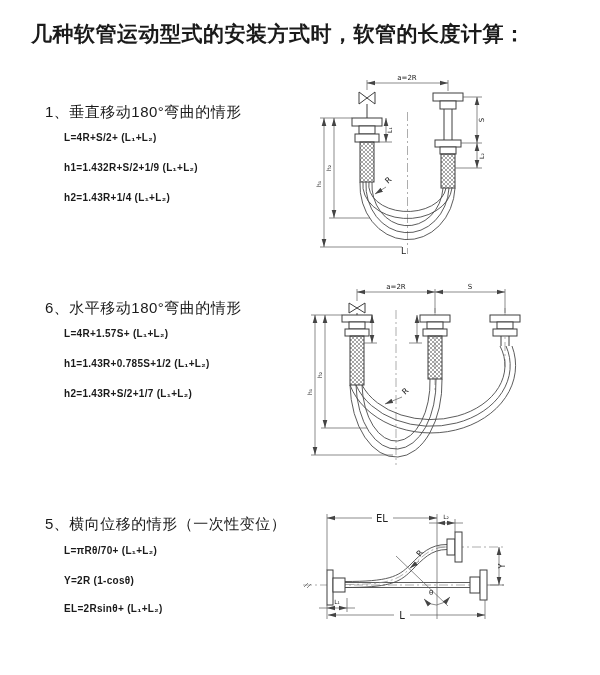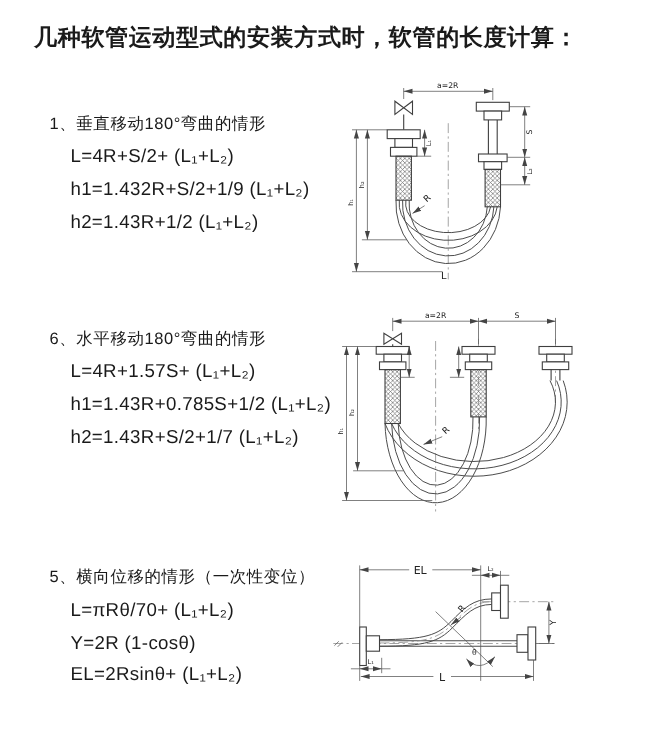--- a/index.html
+++ b/index.html
@@ -3,21 +3,21 @@
 <meta charset="utf-8">
 <style>
   html,body{margin:0;padding:0;}
   body{
     width:600px;height:675px;background:#ffffff;position:relative;overflow:hidden;
     font-family:"Liberation Sans","DejaVu Sans",sans-serif;color:#1a1a1a;
   }
   .abs{position:absolute;white-space:nowrap;}
   .title{font-size:21px;font-weight:700;letter-spacing:.5px;}
   .h{font-size:15px;font-weight:400;letter-spacing:.5px;}
-  .f{font-size:17px;font-weight:400;letter-spacing:.3px;}
+  .f{font-size:10px;font-weight:700;letter-spacing:.3px;}
   svg{position:absolute;overflow:visible;}
   .ln{stroke:#3f3f3f;stroke-width:1;fill:none;}
   .fit{stroke:#3f3f3f;stroke-width:1;fill:#ffffff;}
   .hose{stroke:#4a4a4a;stroke-width:.9;fill:none;}
   .dim{stroke:#5a5a5a;stroke-width:.7;fill:none;}
   .cl{stroke:#8a8a8a;stroke-width:.7;fill:none;stroke-dasharray:9 3 2 3;}
   text.lb{font-family:"DejaVu Sans",sans-serif;fill:#222;}
 </style>
 </head>
 <body>
@@ -34,21 +34,21 @@
       <path d="M9,0.7L1,3L9,5.3Z" fill="#444"></path>
     </marker>
   </defs>
 </svg>
 
 <div class="abs title" style="left:31px;top:20px">几种软管运动型式的安装方式时，软管的长度计算：</div>
 
 <div class="abs h" style="left:45px;top:103px">1、垂直移动180°弯曲的情形</div>
 <div class="abs f" style="left:64px;top:132px">L=4R+S/2+ (L₁+L₂)</div>
 <div class="abs f" style="left:64px;top:162px">h1=1.432R+S/2+1/9 (L₁+L₂)</div>
-<div class="abs f" style="left:64px;top:192px">h2=1.43R+1/2 (L₁+L₂)</div>
+<div class="abs f" style="left:64px;top:192px">h2=1.43R+1/4 (L₁+L₂)</div>
 
 <div class="abs h" style="left:45px;top:299px">6、水平移动180°弯曲的情形</div>
 <div class="abs f" style="left:64px;top:328px">L=4R+1.57S+ (L₁+L₂)</div>
 <div class="abs f" style="left:64px;top:358px">h1=1.43R+0.785S+1/2 (L₁+L₂)</div>
 <div class="abs f" style="left:64px;top:388px">h2=1.43R+S/2+1/7 (L₁+L₂)</div>
 
 <div class="abs h" style="left:45px;top:515px">5、横向位移的情形（一次性变位）</div>
 <div class="abs f" style="left:64px;top:545px">L=πRθ/70+ (L₁+L₂)</div>
 <div class="abs f" style="left:64px;top:575px">Y=2R (1-cosθ)</div>
 <div class="abs f" style="left:64px;top:603px">EL=2Rsinθ+ (L₁+L₂)</div>

